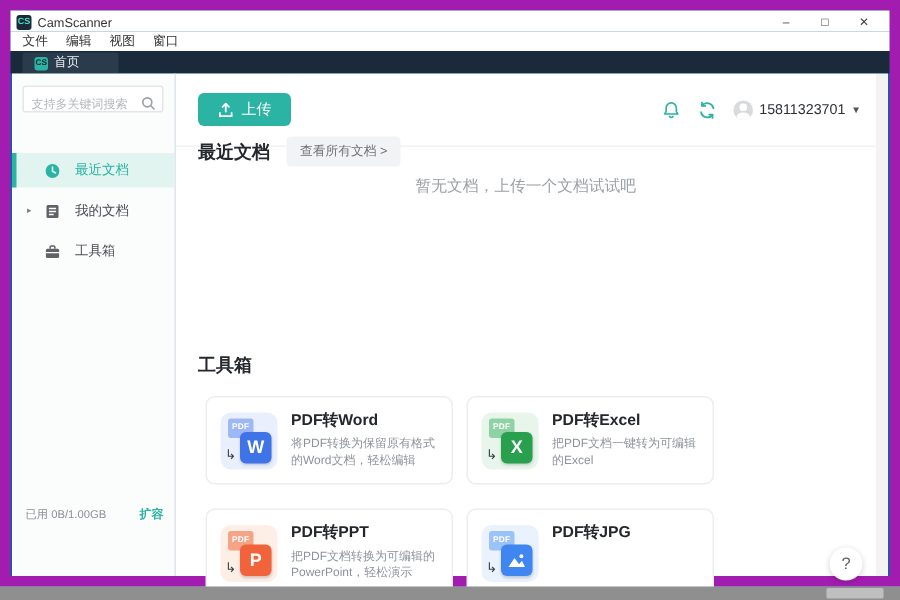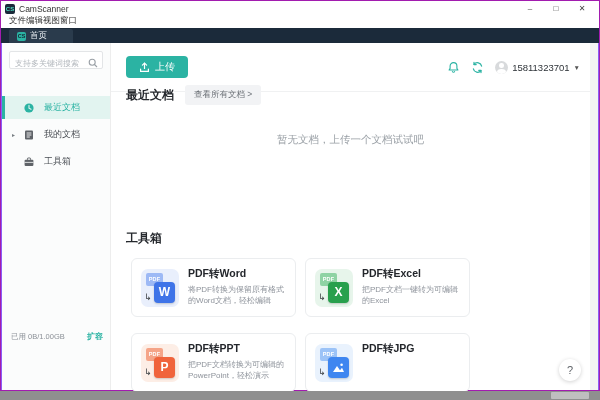--- a/index.html
+++ b/index.html
@@ -1,26 +1,26 @@
 <!DOCTYPE html>
 <html><head>
 <meta charset="utf-8">
 <style>
   * { margin:0; padding:0; box-sizing:border-box; }
   html,body { width:600px; height:400px; font-family:"Liberation Sans","DejaVu Sans",sans-serif; background:#fff; overflow:hidden; }
   .stage { position:relative; width:600px; height:400px; background:#fff; }
 
   
-  .window { position:absolute; inset:0 0 9px 0; background:#8b5cf6; border:1px solid #a21caf; }
+  .window { position:absolute; inset:0 0 9px 0; background:#0369a1; border:7px solid #a21caf; }
   .titlebar { height:14px; display:flex; align-items:center; padding:1px 4px 0 4px; background:#fff; }
   .app-logo { width:10px; height:10px; border-radius:2px; background:#1b2a3a; color:#4ddcc0; font-size:6px; font-weight:bold; display:flex; align-items:center; justify-content:center; margin-right:4px; }
   .app-title { font-size:8.5px; color:#333; }
   .win-controls { margin-left:auto; display:flex; align-items:center; gap:0; }
   .win-btn { width:26px; text-align:center; font-size:8px; color:#444; cursor:default; line-height:13px; }
-  .menubar { height:13px; display:flex; padding:0 8px; background:#fff; }
+  .menubar { height:13px; display:flex; align-items:center; gap:12px; padding:0 8px; background:#fff; }
   .menu-item { font-size:8.5px; color:#333; }
 
   .tabbar { height:15px; background:#1b2a3a; display:flex; align-items:flex-end; padding-left:8px; }
   .tab { height:14px; min-width:64px; background:#2a3b4c; display:flex; align-items:center; gap:4px; padding:0 8px; border-radius:2px 2px 0 0; }
   .tab-logo { width:9px; height:9px; border-radius:2px; background:#2bb3a3; color:#12222f; font-size:5.5px; font-weight:bold; display:flex; align-items:center; justify-content:center; }
   .tab-label { font-size:8.5px; color:#e8edf2; }
 
   
   .sidebar { position:absolute; left:1px; top:42px; bottom:0; width:109px; background:#fbfcfc; border-right:1px solid #ededed; }
   .search-box { margin:8px 7px 0 7px; height:18px; border:1px solid #e3e5e7; border-radius:2px; background:#fff; display:flex; align-items:flex-end; padding:0 4px 0 5px; }
@@ -50,21 +50,21 @@
   .avatar { width:13px; height:13px; border-radius:50%; background:#d8dadc; position:relative; overflow:hidden; }
   .avatar::before { content:""; position:absolute; top:2.5px; left:4.25px; width:4.5px; height:4.5px; border-radius:50%; background:#fff; }
   .avatar::after { content:""; position:absolute; top:8px; left:2px; width:9px; height:6px; border-radius:50% 50% 0 0; background:#fff; }
   .phone { font-size:9.5px; color:#2e3338; }
   .dd-caret { font-size:6.5px; color:#555; }
 
   .recent-row { position:absolute; top:42px; left:15px; display:flex; align-items:center; gap:11px; }
   .section-title { font-size:12px; font-weight:bold; color:#25282d; }
   .view-all { background:#f2f3f5; border:none; border-radius:3px; color:#6d7278; font-size:8.5px; padding:4px 9px; font-family:inherit; cursor:pointer; }
 
-  .empty-text { position:absolute; top:90px; left:0; right:0; text-align:center; font-size:10.5px; color:#9aa0a6; }
+  .empty-text { position:absolute; top:68px; left:0; right:0; text-align:center; font-size:10.5px; color:#9aa0a6; }
 
   .toolbox-title { position:absolute; top:185px; left:15px; }
 
   .cards { position:absolute; top:215px; left:20px; display:grid; grid-template-columns:165px 165px; column-gap:9px; row-gap:16px; }
   .card { height:59px; border:1px solid #ebedef; border-radius:6px; background:#fff; display:flex; gap:9px; padding:8px 9px; cursor:pointer; }
   .card-txt { overflow:hidden; }
   .card-title { font-size:10.5px; font-weight:bold; color:#23262b; margin-bottom:3px; }
   .card-desc { font-size:8px; color:#8e939b; line-height:11px; }
 
   .tool-icon { position:relative; width:38px; height:38px; border-radius:7px; flex:none; align-self:center; }

